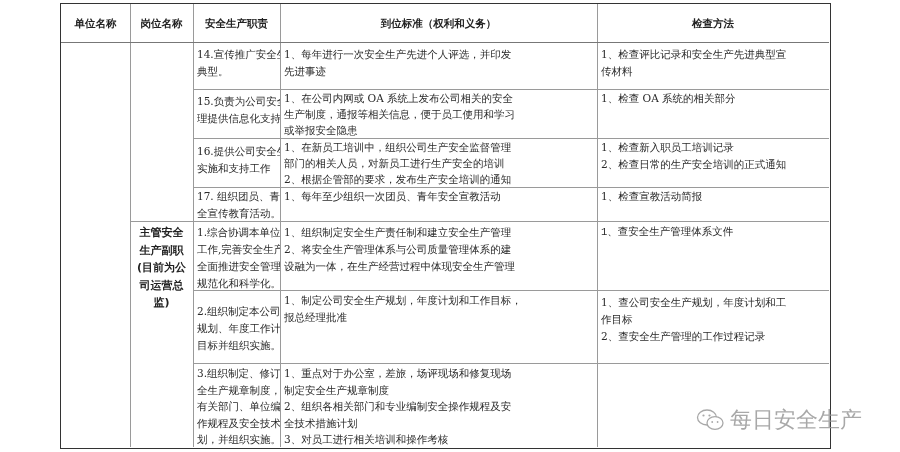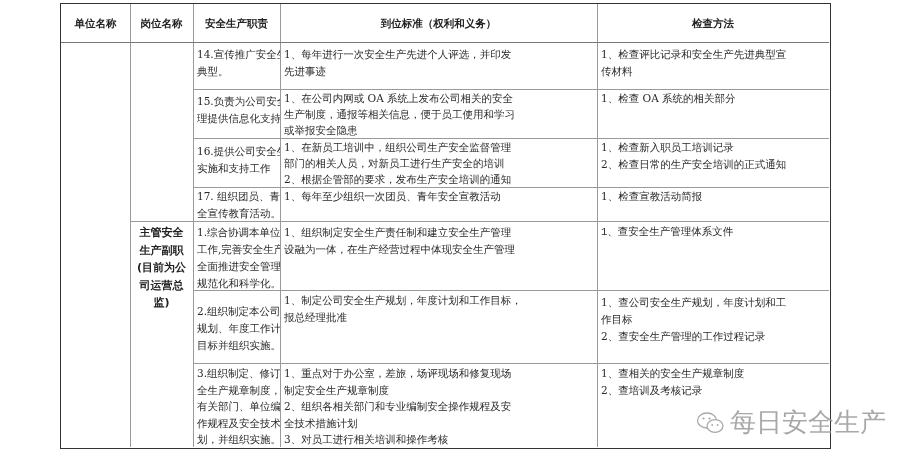--- a/index.html
+++ b/index.html
@@ -12,21 +12,21 @@
     .hdr { font-family: "DejaVu Sans", "Liberation Sans", sans-serif; font-weight: bold;
            font-size: 10.5px; display: flex; align-items: center; justify-content: center;
            color: #222; }
     .vline { position: absolute; width: 1px; background: #9a9a9a; }
     .hline { position: absolute; height: 1px; background: #9a9a9a; }
     .post { font-family: "DejaVu Sans", "Liberation Sans", sans-serif; font-weight: bold;
             text-align: center; font-size: 11px; line-height: 17.5px; color: #222; }
     .line { display: block; white-space: nowrap; }
     .watermark { position: absolute; left: 696px; top: 405px; display: flex; align-items: center;
                  color: #9a9a9a; font-family: "DejaVu Sans", "Liberation Sans", sans-serif;
-                 font-size: 26px; opacity: 0.85; }
+                 font-size: 22px; opacity: 0.85; }
     .watermark svg { margin-right: 4px; }
   </style>
 </head>
 <body>
 
 <div class="tbl">
 
   <div class="vline" style="left:69px; top:0; height:443px;"></div>
   <div class="vline" style="left:132px; top:0; height:443px;"></div>
   <div class="vline" style="left:219px; top:0; height:443px;"></div>
@@ -107,20 +107,21 @@
   </div>
 
   <div class="cell" style="left:132px; top:218px; width:87px; height:68px;">
     <span class="line">1.综合协调本单位安全生产</span>
     <span class="line">工作,完善安全生产责任制，</span>
     <span class="line">全面推进安全管理制度化、</span>
     <span class="line">规范化和科学化。</span>
   </div>
   <div class="cell" style="left:219px; top:218px; width:317px; height:68px;">
     <span class="line">1、组织制定安全生产责任制和建立安全生产管理</span>
+    <span class="line">2、将安全生产管理体系与公司质量管理体系的建</span>
     <span class="line">设融为一体，在生产经营过程中体现安全生产管理</span>
   </div>
   <div class="cell" style="left:536px; top:218px; width:232px; height:68px;font-family:Liberation Mono, monospace;">
     <span class="line">1、查安全生产管理体系文件</span>
   </div>
 
   <div class="cell" style="left:132px; top:297px; width:87px; height:62px;">
     <span class="line">2.组织制定本公司安全生产</span>
     <span class="line">规划、年度工作计划和工作</span>
     <span class="line">目标并组织实施。</span>
@@ -142,24 +143,20 @@
     <span class="line">作规程及安全技术措施计</span>
     <span class="line">划，并组织实施。</span>
   </div>
   <div class="cell" style="left:219px; top:359px; width:317px; height:84px; line-height:16.5px;">
     <span class="line">1、重点对于办公室，差旅，场评现场和修复现场</span>
     <span class="line">制定安全生产规章制度</span>
     <span class="line">2、组织各相关部门和专业编制安全操作规程及安</span>
     <span class="line">全技术措施计划</span>
     <span class="line">3、对员工进行相关培训和操作考核</span>
   </div>
-  <div class="cell" style="left:536px; top:359px; width:232px; height:84px; line-height:16.5px;">
-    <span class="line">1、查相关的安全生产规章制度</span>
-    <span class="line">2、查培训及考核记录</span>
-  </div>
 </div>
 
 <div class="watermark">
   <svg width="30" height="24" viewBox="0 0 30 24">
     <ellipse cx="11" cy="9.5" rx="9.5" ry="7.5" fill="none" stroke="#9a9a9a" stroke-width="1.3"></ellipse>
     <circle cx="7.5" cy="7.5" r="1.1" fill="#9a9a9a"></circle>
     <circle cx="13.5" cy="7.5" r="1.1" fill="#9a9a9a"></circle>
     <ellipse cx="19" cy="15" rx="8" ry="6.3" fill="#fff" stroke="#9a9a9a" stroke-width="1.3"></ellipse>
     <circle cx="16.2" cy="14" r="0.9" fill="#9a9a9a"></circle>
     <circle cx="21.6" cy="14" r="0.9" fill="#9a9a9a"></circle>

